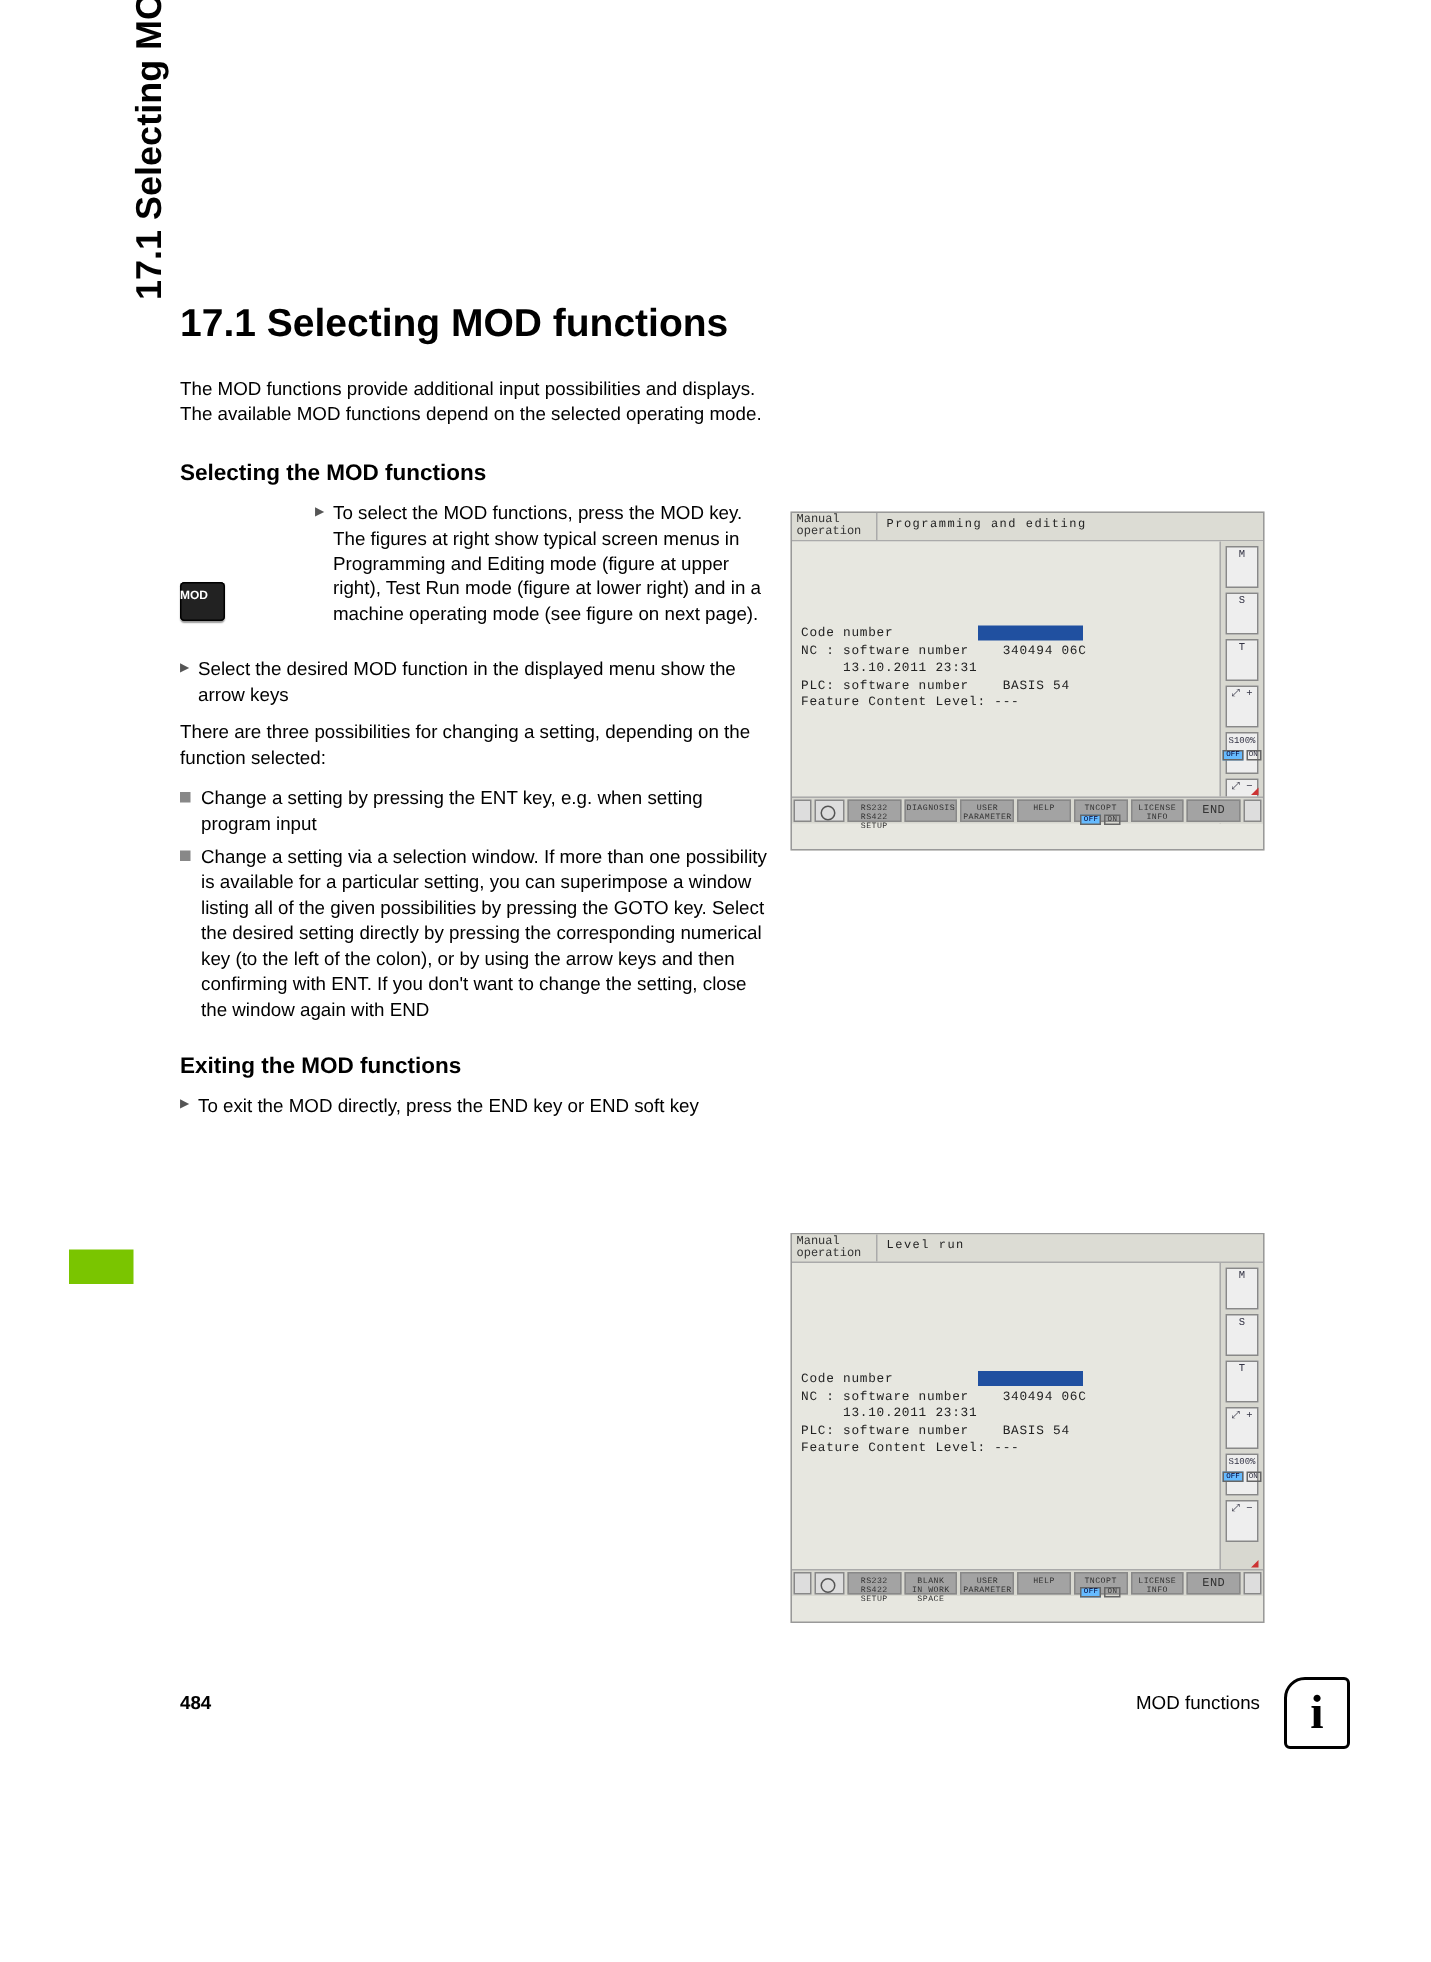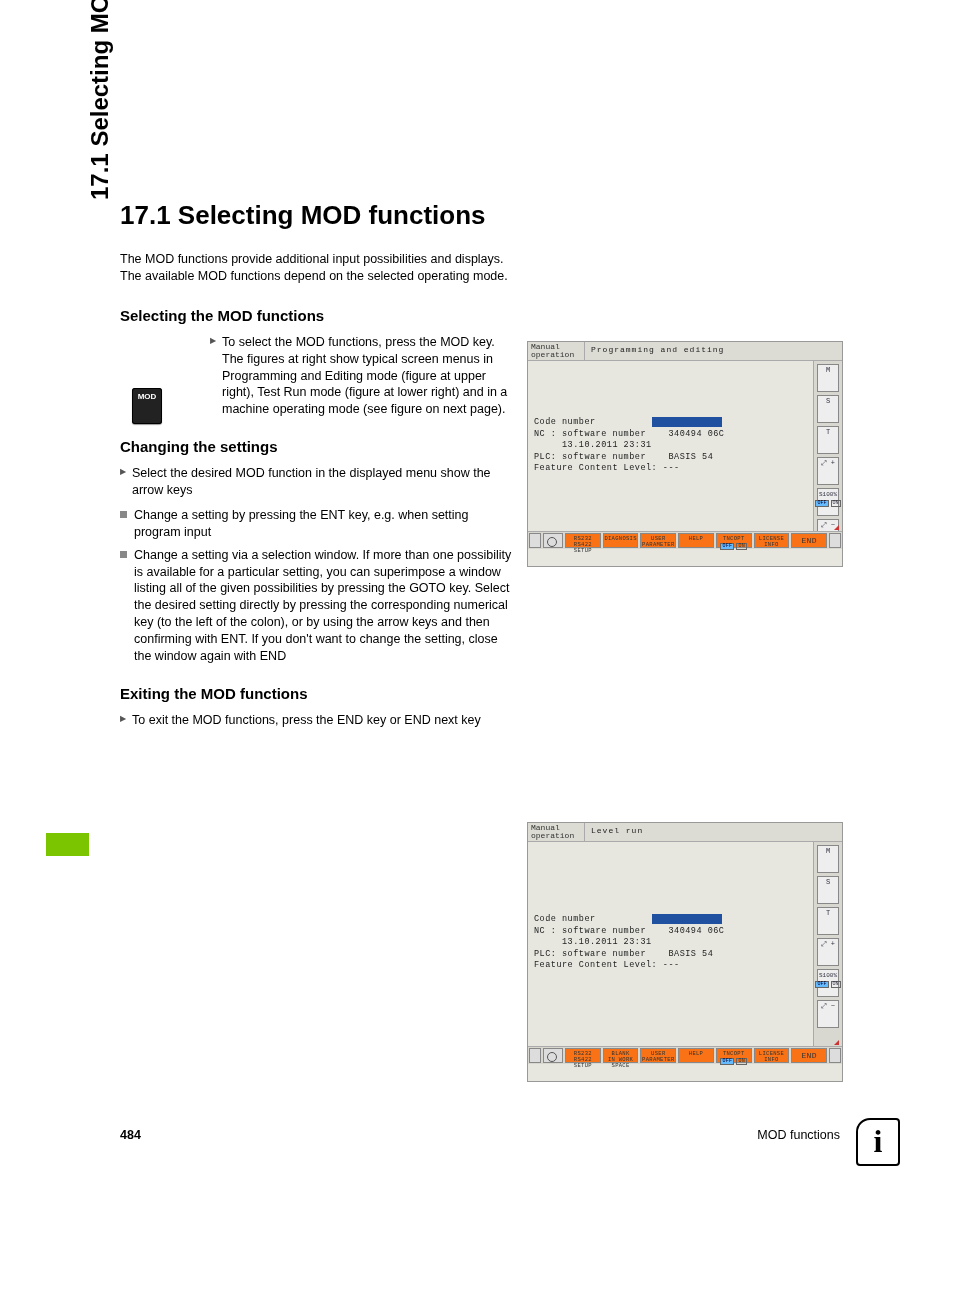--- a/index.html
+++ b/index.html
@@ -47,29 +47,29 @@
   }
   .intro { font-size: 12.5px; line-height: 1.35; margin-bottom: 22px; margin-top: 20px; }
   h2 {
     font-size: 15px;
     margin: 0 0 10px 0;
     font-weight: bold;
   }
   .para { font-size: 12.5px; line-height: 1.35; margin-bottom: 10px; }
   .mod-key {
     position: absolute;
-    left: 132px;
+    left: 120px;
     width: 30px;
-    height: 36px;
+    height: 26px;
     background: #222;
     color:#fff;
     font-size:8px;
     font-weight:bold;
     border-radius:3px;
-    text-align:center;
+    text-align:left;
     line-height:18px;
     box-shadow: inset 0 0 0 1px #000, 0 1px 1px rgba(0,0,0,.4);
   }
   .indent-block {
     margin-left: 90px;
     font-size: 12.5px;
     line-height: 1.35;
   }
   .arrow-li { position: relative; padding-left: 12px; margin-bottom: 8px; font-size:12.5px; line-height:1.35;}
   .arrow-li::before {
@@ -165,21 +165,21 @@
     height:17px;
     background:#d8d8d0;
     border-top:1px solid #aaa;
     display:flex;
     align-items:stretch;
   }
   .sk{
     flex:1;
     border:1px solid #888;
     margin:1px;
-    background:#f97316;
+    background:#a3a3a3;
     font-size:5.5px;
     text-align:center;
     line-height:1.05;
     padding-top:2px;
     letter-spacing:0.3px;
     color:#333;
     white-space:pre;
   }
   .sk.end{ font-size:8px; line-height:13px; padding:0;}
   .sk.spacer{ flex:0 0 18px; background:#ddd; border:1px solid #888; position:relative;}
@@ -203,27 +203,27 @@
 <div class="content">
   <h1>17.1  Selecting MOD functions</h1>
   <div class="intro">The MOD functions provide additional input possibilities and displays. The available MOD functions depend on the selected operating mode.</div>
 
   <h2>Selecting the MOD functions</h2>
 
   <div class="indent-block gap">
     <div class="arrow-li">To select the MOD functions, press the MOD key. The figures at right show typical screen menus in Programming and Editing mode (figure at upper right), Test Run mode (figure at lower right) and in a machine operating mode (see figure on next page).</div>
   </div>
 
-  <h2>Changing the settings</h2>
   <div class="arrow-li">Select the desired MOD function in the displayed menu show the arrow keys</div>
+  <div class="para">There are three possibilities for changing a setting, depending on the function selected:</div>
   <div class="square-li">Change a setting by pressing the ENT key, e.g. when setting program input</div>
   <div class="square-li gap">Change a setting via a selection window. If more than one possibility is available for a particular setting, you can superimpose a window listing all of the given possibilities by pressing the GOTO key. Select the desired setting directly by pressing the corresponding numerical key (to the left of the colon), or by using the arrow keys and then confirming with ENT. If you don't want to change the setting, close the window again with END</div>
 
   <h2>Exiting the MOD functions</h2>
-  <div class="arrow-li">To exit the MOD functions, press the END key or END next key</div>
+  <div class="arrow-li">To exit the MOD directly, press the END key or END soft key</div>
 </div>
 
 <div class="mod-key" style="top:388px;">MOD</div>
 
 <div class="shot shot-top">
   <div class="shot-header">
     <div class="hm" style="white-space:pre;">Manual
 operation</div>
     <div class="ht">Programming and editing</div>
   </div>

